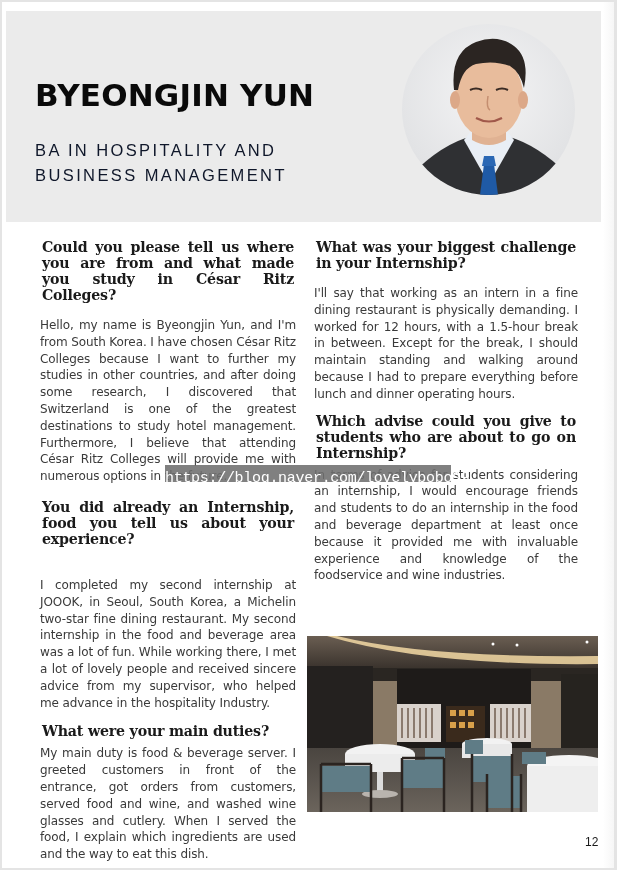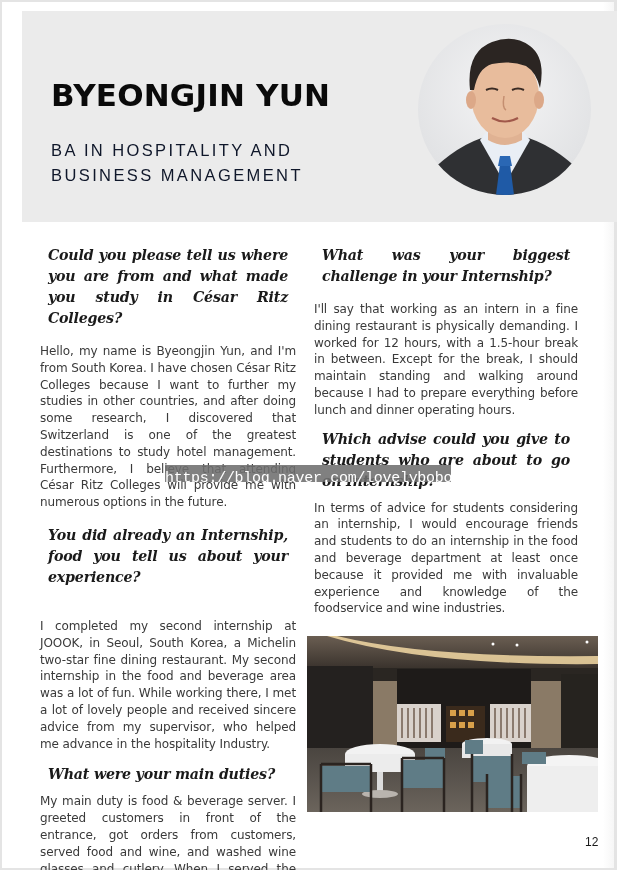--- a/index.html
+++ b/index.html
@@ -12,21 +12,21 @@
   .page {
     position: absolute; left: 2px; top: 2px;
     width: 612px; height: 866px;
     background: #ffffff;
   }
   .page-shade {
     position: absolute; right: 0; top: 0; width: 11px; height: 100%;
     background: linear-gradient(to right, #ffffff, #f6f6f6);
   }
   .header {
-    position: absolute; left: 20px; top: 9px;
+    position: absolute; left: 4px; top: 9px;
     width: 595px; height: 211px;
     background: #ebebeb;
   }
   .name {
     position: absolute; left: 29px; top: 66px;
     margin: 0;
     font-family: "DejaVu Sans", "Liberation Sans", sans-serif;
     font-weight: bold; font-size: 31px; letter-spacing: 0.2px;
     color: #0a0a0a; line-height: 36px; white-space: nowrap;
   }
@@ -43,26 +43,25 @@
     overflow: hidden;
     background: radial-gradient(circle at 50% 40%, #f4f4f5 0%, #e2e3e5 70%, #d8d9dc 100%);
   }
   .photo svg { display: block; }
 
   .col { position: absolute; }
   .col-left { left: 38px; width: 256px; }
   .col-right { left: 312px; width: 264px; }
 
   .q {
-    margin: 8px;
+    margin: 2px;
     font-family: "DejaVu Serif", "Liberation Serif", serif;
-    font-weight: bold; font-size: 14.2px; line-height: 21px;
+    font-weight: bold; font-size: 14.2px; line-height: 16px;
     color: #1a1a1a; text-align: justify;
     letter-spacing: -0.2px;
-    font-style: italic;
   }
   .a {
     margin: 0;
     font-family: "DejaVu Sans", "Liberation Sans", sans-serif;
     font-size: 12px; line-height: 16.8px;
     color: #3a3a3a; text-align: justify;
     letter-spacing: -0.1px;
   }
 
   .restaurant {

